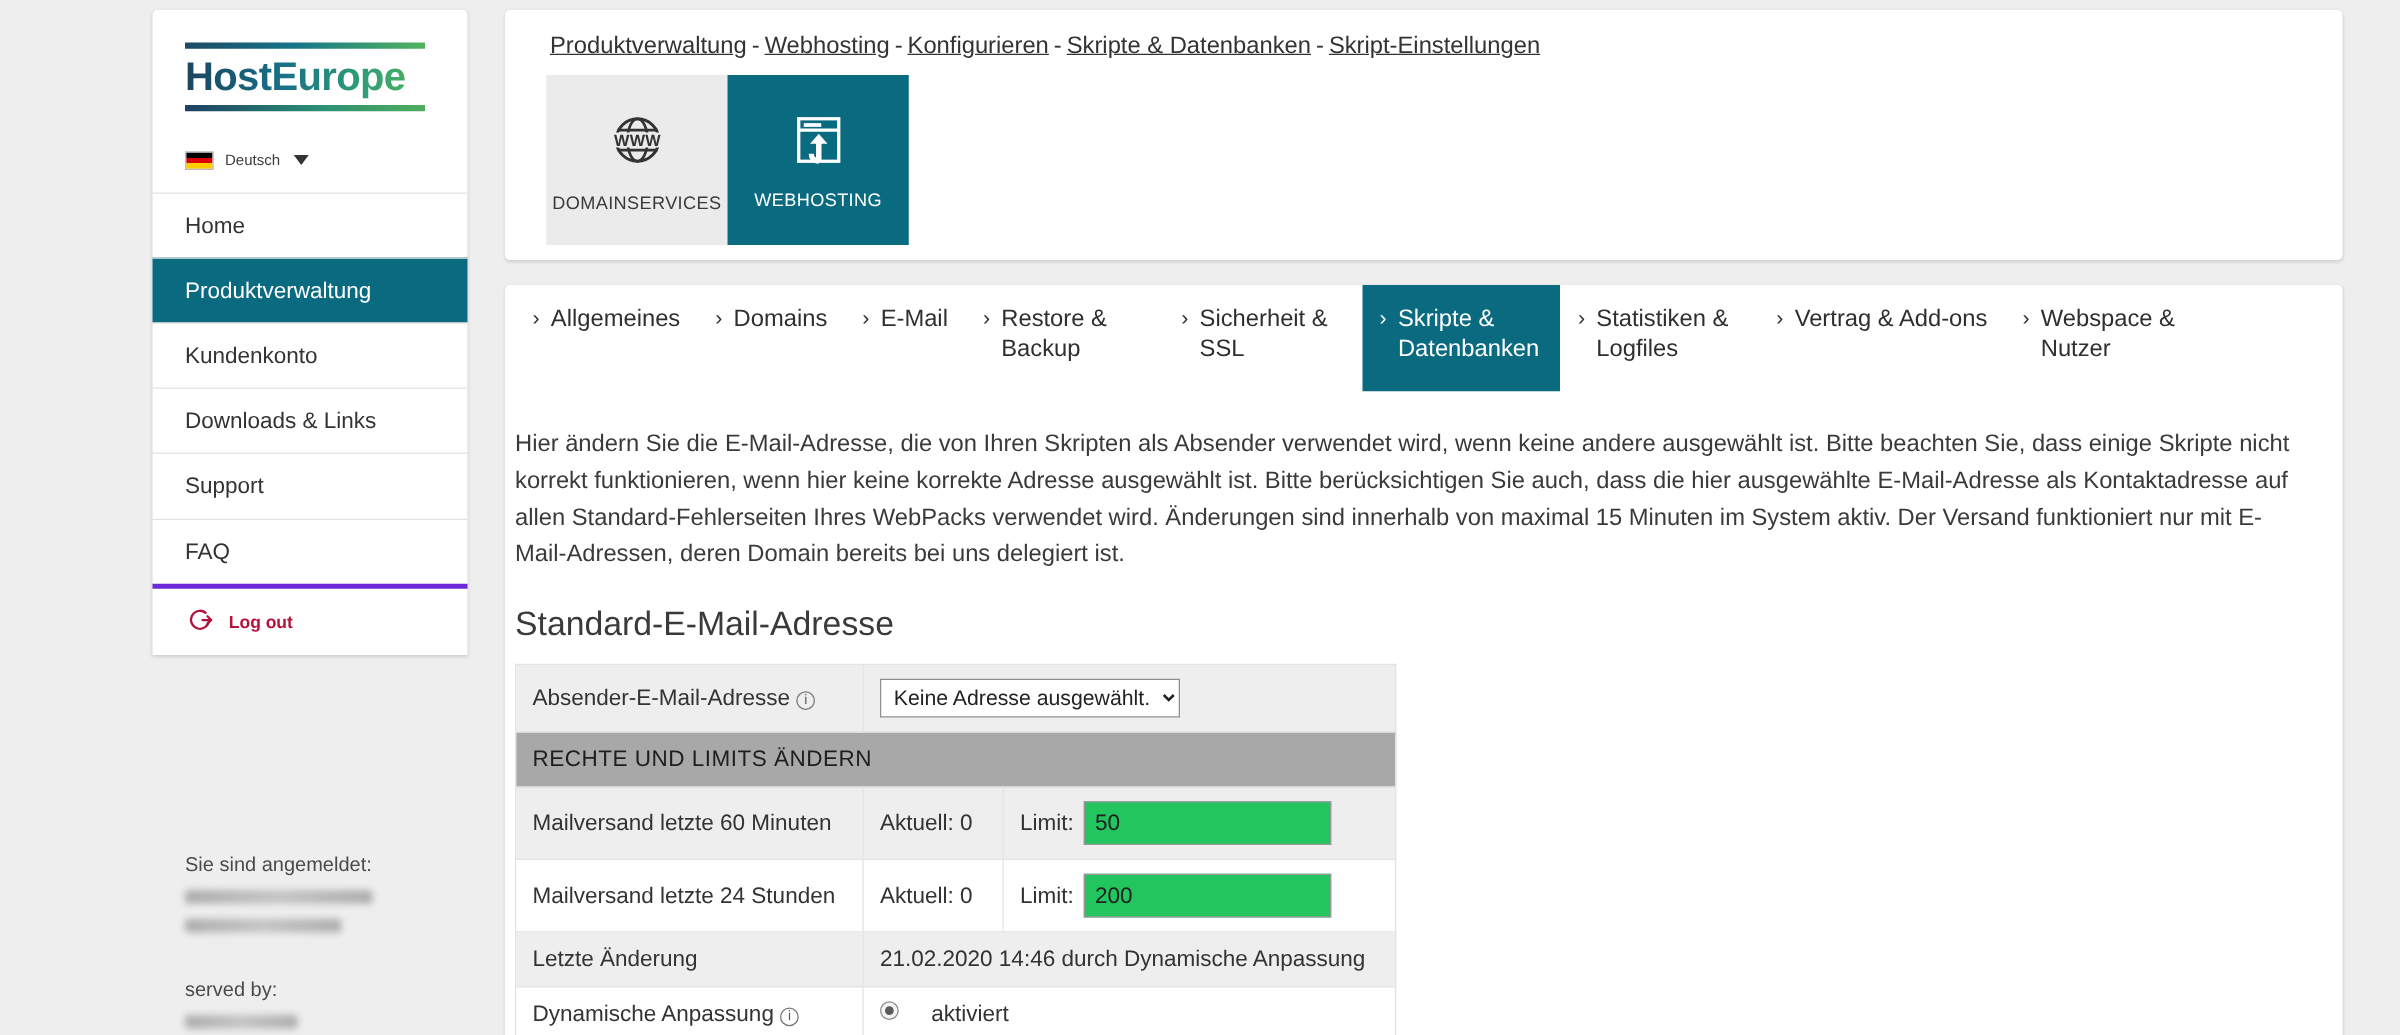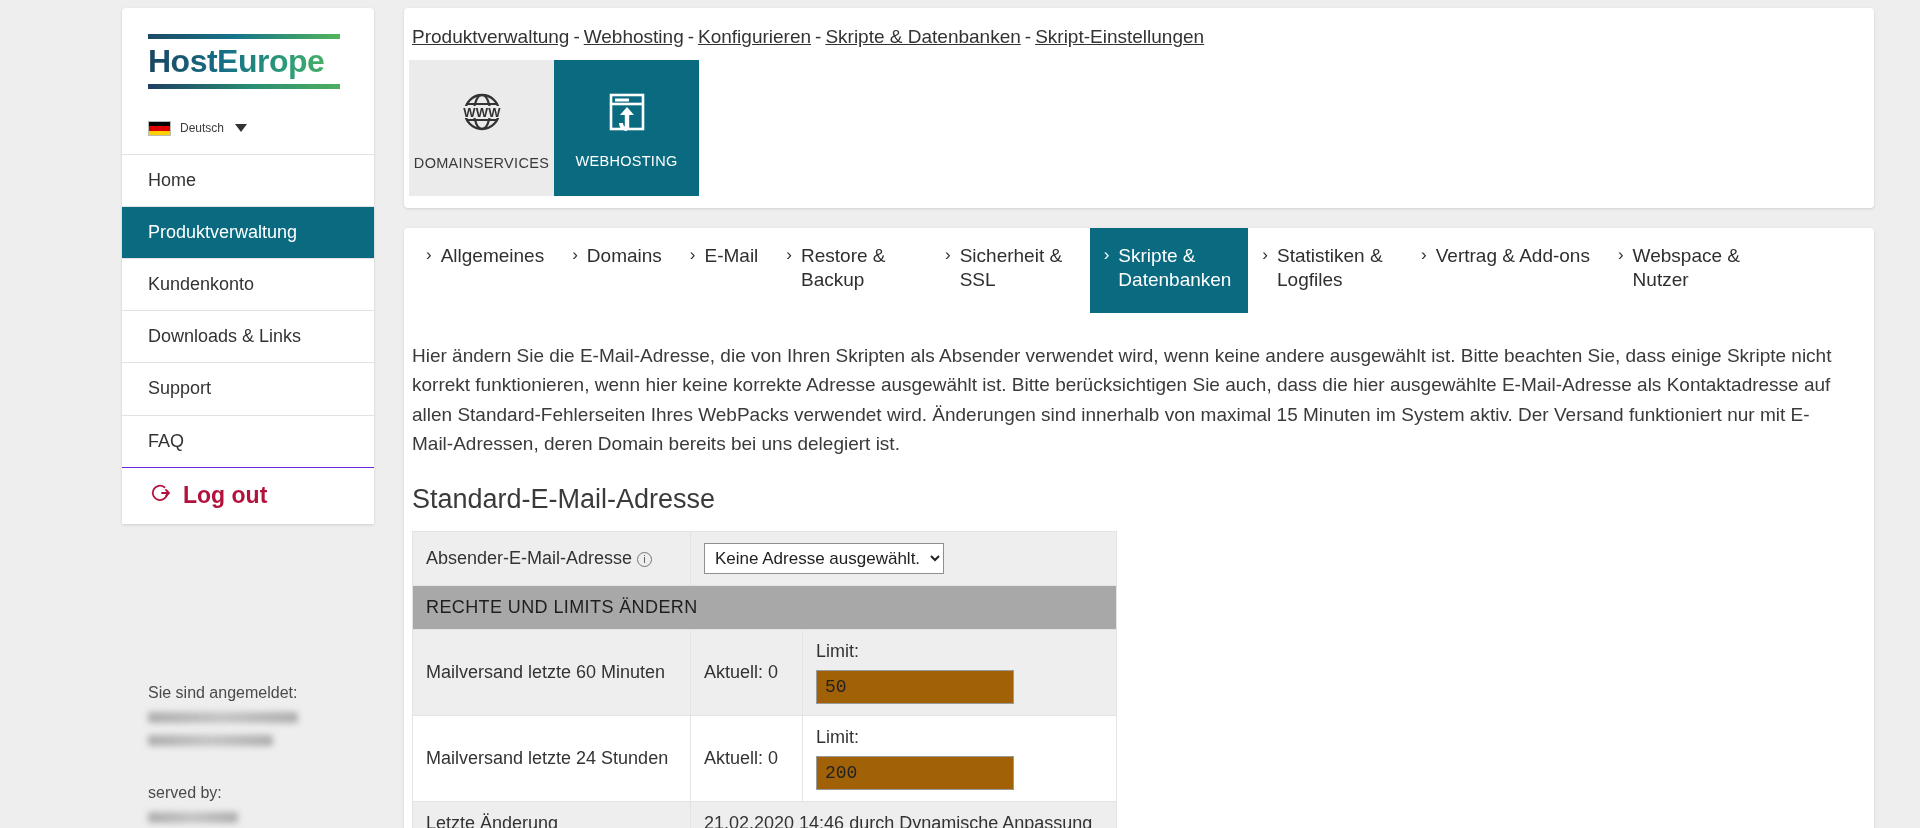--- a/index.html
+++ b/index.html
@@ -56,40 +56,41 @@
   }
   .nav-item {
     display: block; padding: 13px 26px;
     font-size: 18px; color: #333;
     border-top: 1px solid #e2e2e2;
     text-decoration: none; line-height: 1.4;
   }
   .nav-item.active { background: #0a6a80; color: #ffffff; }
   .nav-logout {
     display: flex; align-items: center; gap: 11px;
-    padding: 13px 26px; border-top: 1px solid #6d28d9;
-    color: #b3123c; font-size: 23px; font-weight: bold;
+    padding: 13px 26px; border-top: 4px solid #6d28d9;
+    color: #b3123c; font-size: 14px; font-weight: bold;
   }
   .logout-icon { flex: 0 0 auto; }
   .sb-footer { padding: 34px 26px 0 26px; }
   .sb-footer-label { font-size: 16px; color: #4a4a4a; margin-bottom: 10px; }
   .redacted {
     height: 11px; border-radius: 3px; margin-bottom: 12px;
     background: linear-gradient(to right, rgba(120,120,120,0.55), rgba(140,140,140,0.42), rgba(110,110,110,0.5));
     filter: blur(3px);
   }
   .r1 { width: 150px; } .r2 { width: 125px; } .r3 { width: 90px; }
   .sb-footer-gap { height: 26px; }
 
   
   .topcard {
     position: absolute; left: 404px; top: 8px;
     width: 1470px; height: 200px;
     background: #ffffff; border-radius: 4px;
     box-shadow: 0 1px 3px rgba(0,0,0,0.13);
+    padding-left: 28px;
   }
   .breadcrumb {
     padding: 18px 0 0 8px; font-size: 19px; color: #333; white-space: nowrap;
   }
   .breadcrumb a { color: #333; text-decoration: underline; }
   .breadcrumb .sep { margin: 0 4px; text-decoration: none; }
   .prodtabs { display: flex; margin-top: 12px; padding-left: 5px; text-align: center; }
   .prodtab {
     width: 145px; height: 136px;
     display: flex; flex-direction: column;
@@ -156,25 +157,25 @@
     background: #a8a8a8 !important; color: #1e1e1e;
     font-size: 18px; letter-spacing: 0.4px; padding: 10px 13px;
   }
   select.addr-select {
     font-family: "Liberation Sans", sans-serif;
     font-size: 17px; padding: 4px 6px;
     border: 1px solid #8f8f8f; background: #fff; color: #222;
     width: 240px;
   }
   td.cur-cell { width: 112px; }
-  .limit-wrap { display: flex; align-items: flex-start; gap: 8px; flex-direction: column; }
+  .limit-wrap { display: flex; align-items: center; gap: 8px; }
   input.limit-input {
-    font-family: Liberation Mono, monospace;
+    font-family: Liberation Sans, sans-serif;
     font-size: 18px; padding: 6px 8px;
-    border: 1px solid #9a9a9a; background: #a16207; color: #222;
+    border: 1px solid #9a9a9a; background: #22c55e; color: #222;
     width: 198px;
   }
   .radio-row { display: flex; align-items: flex-start; gap: 26px; }
   .radio {
     width: 15px; height: 15px; border-radius: 50%;
     border: 1px solid #8a8a8a; background: #f4f4f4;
     display: inline-block; position: relative; flex: 0 0 auto;
   }
   .radio.checked::after {
     content: ""; position: absolute; left: 3px; top: 3px;

